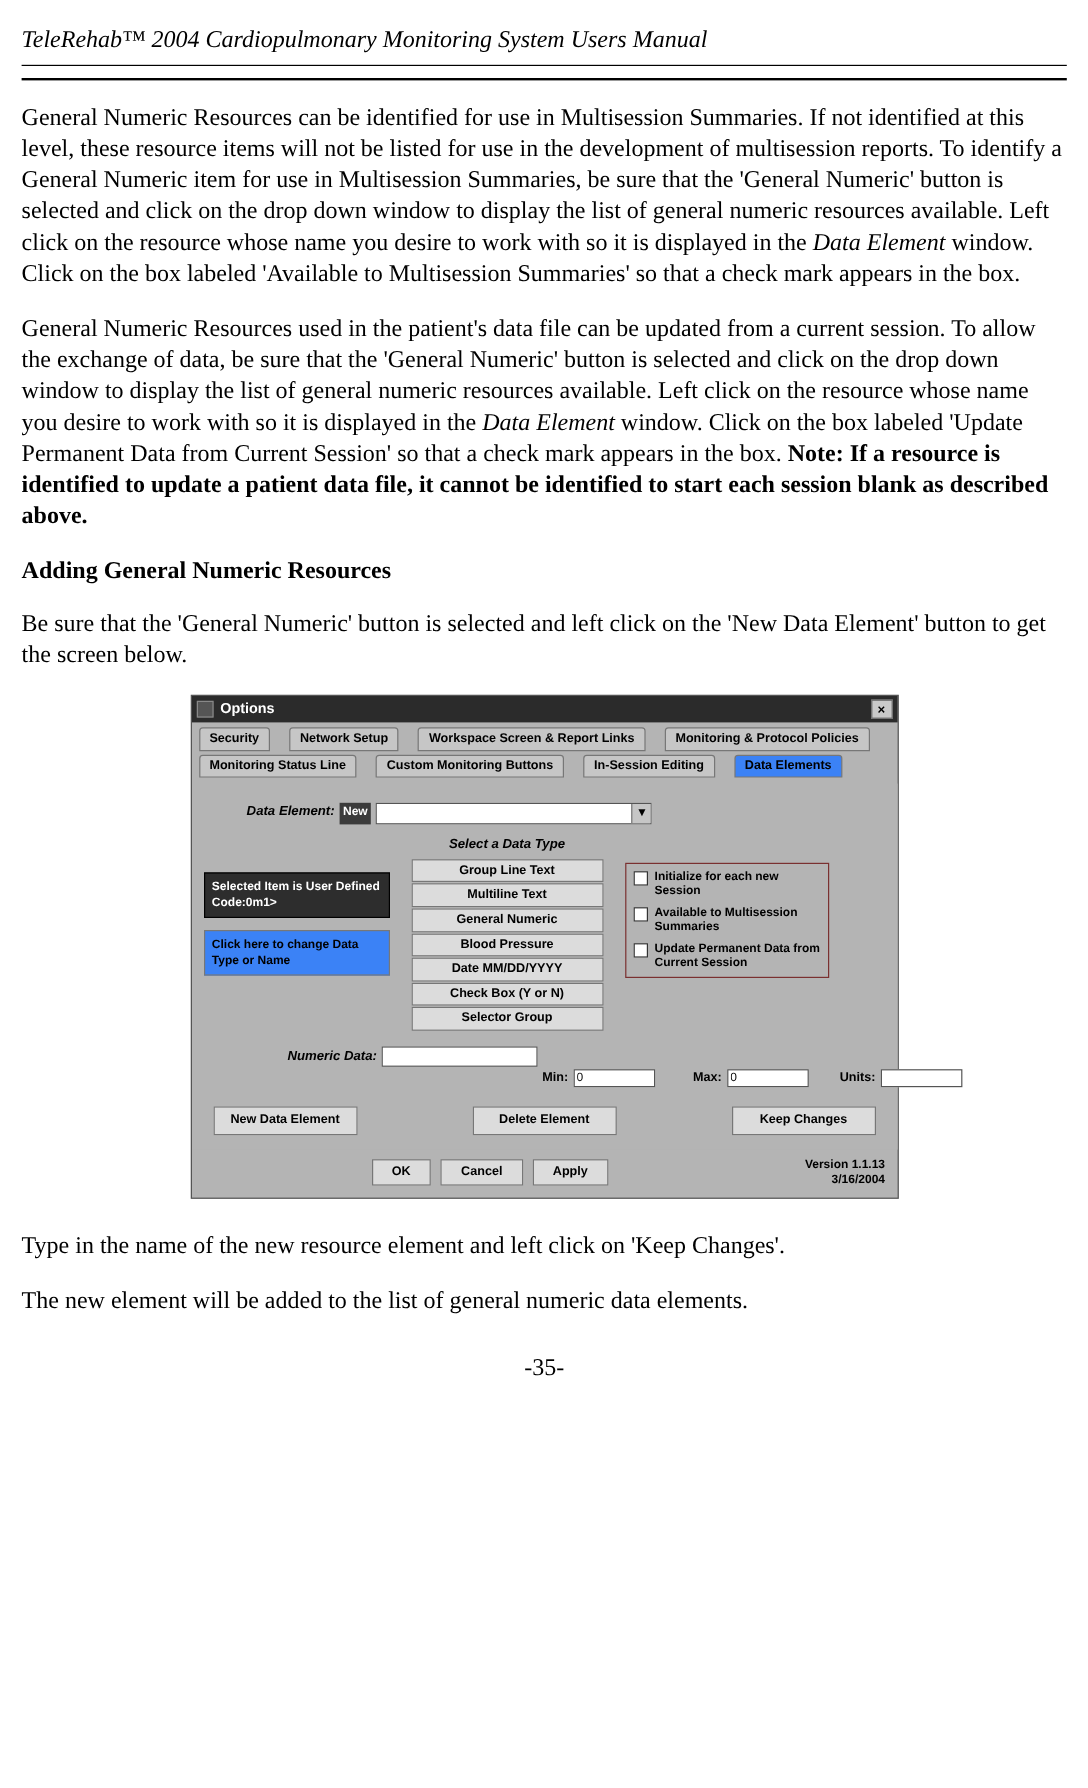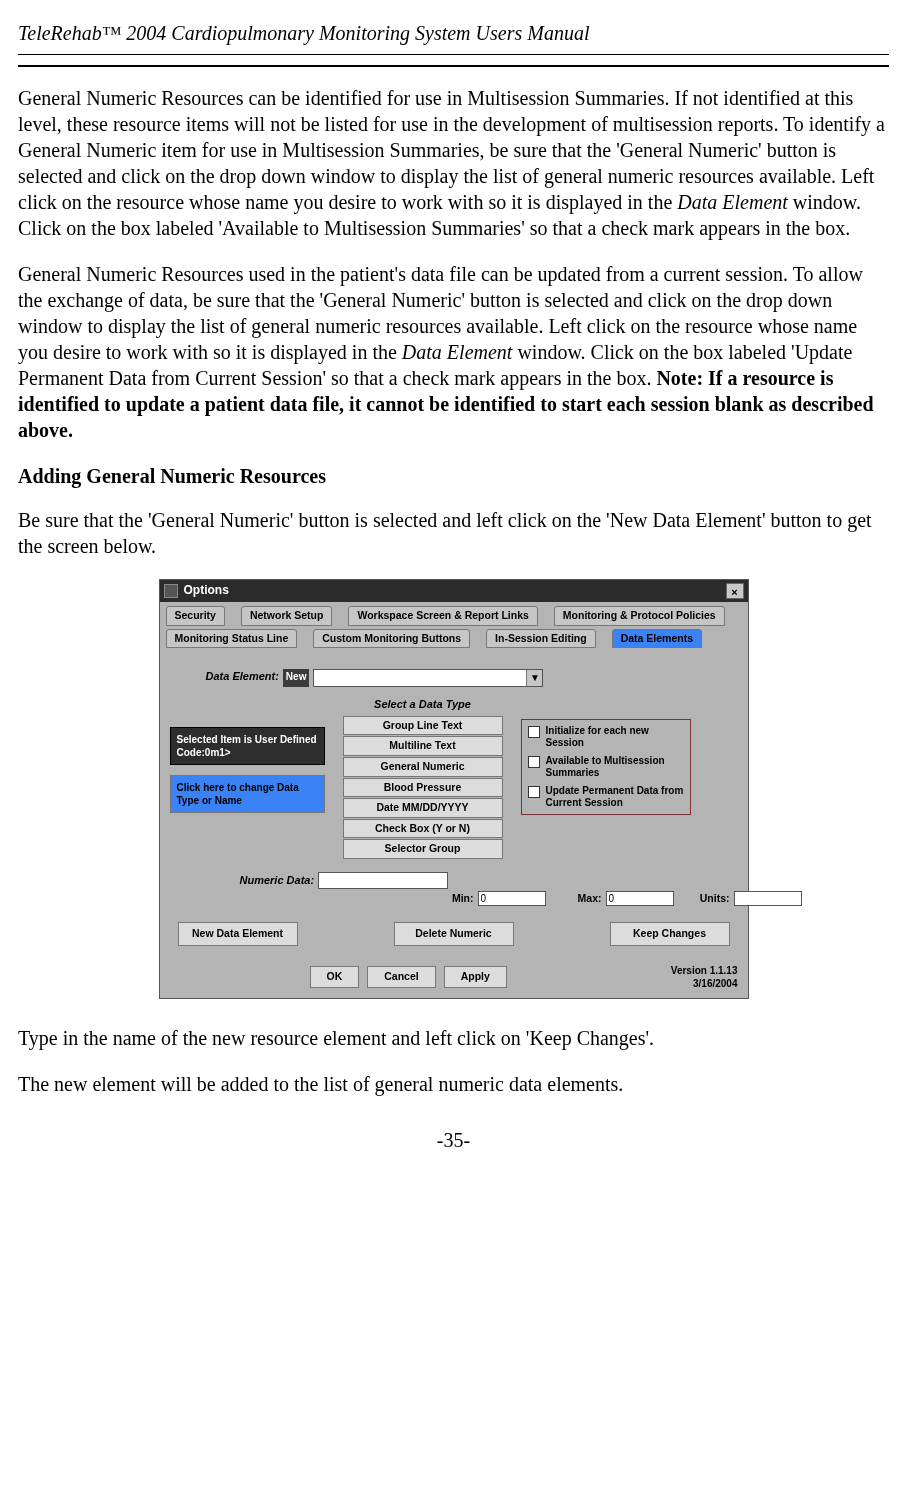--- a/index.html
+++ b/index.html
@@ -223,21 +223,21 @@
         <input value="0" style="">
       </div>
       <div class="mrow">
         <span class="mlbl">Units:</span>
         <input value="" style="">
       </div>
     </div>
 
     <div class="bottom-btns">
       <div class="w-btn">New Data Element</div>
-      <div class="w-btn">Delete Numeric</div>
+      <div class="w-btn">Delete Element</div>
       <div class="w-btn">Keep Changes</div>
     </div>
   </div>
 
   <div class="footer-row">
     <div class="okc">
       <div class="s-btn">OK</div>
       <div class="s-btn">Cancel</div>
       <div class="s-btn">Apply</div>
     </div>

